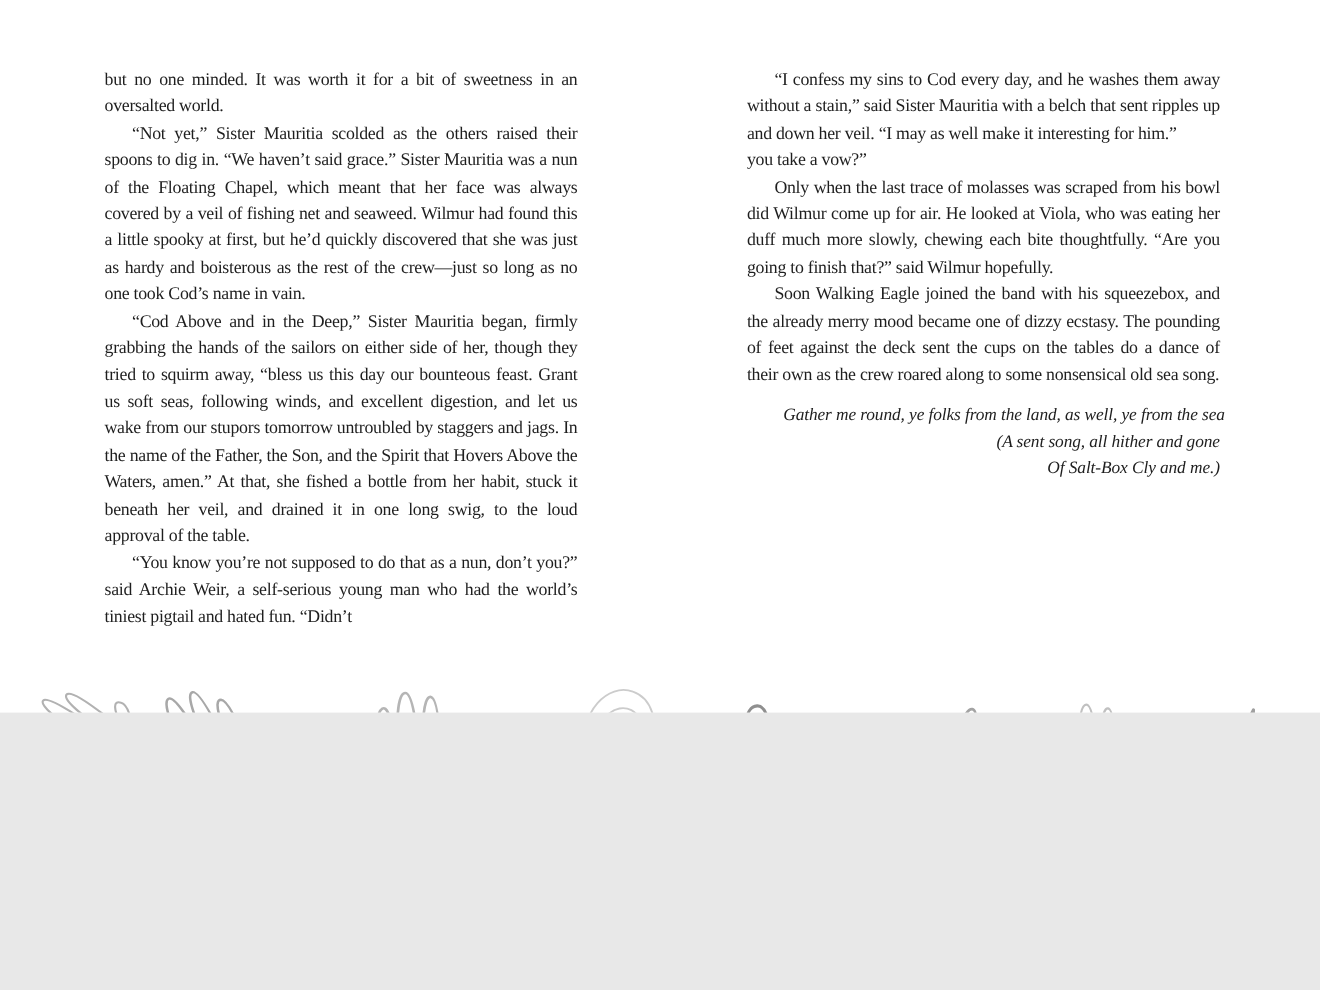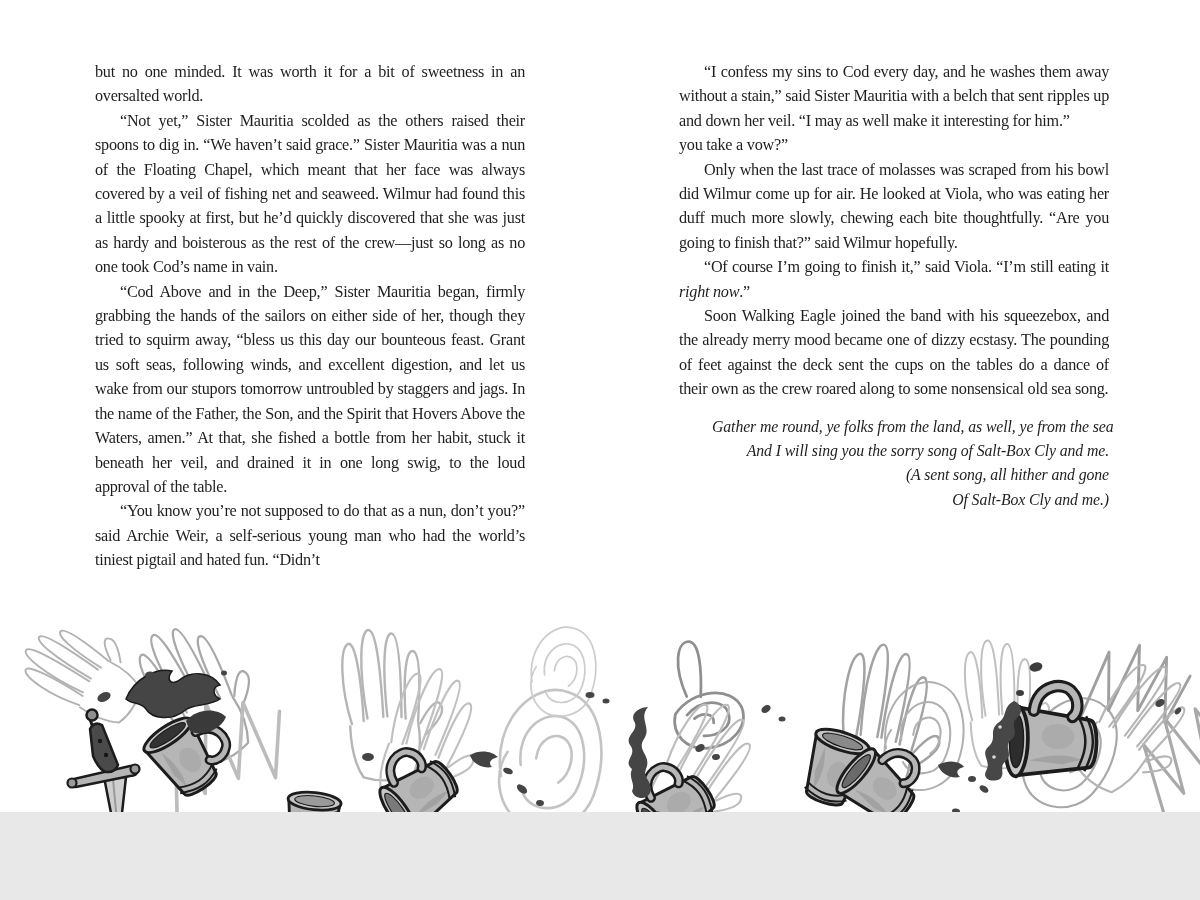--- a/index.html
+++ b/index.html
@@ -1,17 +1,17 @@
 <!DOCTYPE html>
 <html><head>
 <meta charset="utf-8">
 <style>
   html,body{margin:0;padding:0;background:#e8e8e8}
   .page{
-    position:relative;width:1200px;height:812px;margin:0 auto;
+    position:relative;width:1200px;height:648px;margin:0 auto;
     background:#ffffff;overflow:hidden;
     font-family:"Liberation Serif","DejaVu Serif",serif;color:#1e1e1e;
   }
   .col{
     position:absolute;top:60px;width:430px;
     text-align:justify;font-size:16.2px;line-height:24.4px;letter-spacing:-0.25px;
   }
   .col.left{left:95px}
   .col.right{left:679px}
   .para{margin:0;text-indent:0}
@@ -33,25 +33,23 @@
       <p class="para ind"><span>“Not yet,” Sister Mauritia scolded as the others raised their spoons to dig in. “We haven’t said grace.” Sister Mauritia was a nun of the Floating Chapel, which meant that her face was always covered by a veil of fishing net and seaweed. Wilmur had found this a little spooky at first, but he’d quickly discovered that she was just as hardy and boisterous as the rest of the crew—just so long as no one took Cod’s name in vain.</span></p>
       <p class="para ind"><span>“Cod Above and in the Deep,” Sister Mauritia began, firmly grabbing the hands of the sailors on either side of her, though they tried to squirm away, “bless us this day our bounteous feast. Grant us soft seas, following winds, and excellent digestion, and let us wake from our stupors tomorrow untroubled by staggers and jags. In the name of the Father, the Son, and the Spirit that Hovers Above the Waters, amen.” At that, she fished a bottle from her habit, stuck it beneath her veil, and drained it in one long swig, to the loud approval of the table.</span></p>
       <p class="para ind"><span>“You know you’re not supposed to do that as a nun, don’t you?” said Archie Weir, a self-serious young man who had the world’s tiniest pigtail and hated fun. “Didn’t</span></p>
     </div>
 
   <div class="col right">
 
   <p class="para ind"><span>“I confess my sins to Cod every day, and he washes them away without a stain,” said Sister Mauritia with a belch that sent ripples up and down her veil. “I may as well make it interesting for him.”</span></p>
       <p class="para"><span>you take a vow?”</span></p>
       <p class="para ind"><span>Only when the last trace of molasses was scraped from his bowl did Wilmur come up for air. He looked at Viola, who was eating her duff much more slowly, chewing each bite thoughtfully. “Are you going to finish that?” said Wilmur hopefully.</span></p>
-      <p class="para ind"><span>“Of course I’m going to finish it,” said Viola. “I’m still eating it </span><span class="it">right now</span><span>.”</span></p>
       <p class="para ind"><span>Soon Walking Eagle joined the band with his squeezebox, and the already merry mood became one of dizzy ecstasy. The pounding of feet against the deck sent the cups on the tables do a dance of their own as the crew roared along to some nonsensical old sea song.</span></p>
       <div class="verse">
         <div class="verse-line">Gather me round, ye folks from the land, as well, ye from the sea</div>
-        <div class="verse-line">And I will sing you the sorry song of Salt-Box Cly and me.</div>
         <div class="verse-line">(A sent song, all hither and gone</div>
         <div class="verse-line">Of Salt-Box Cly and me.)</div>
       </div>
     </div>
 
   <svg class="illustration" viewBox="0 0 1200 285" role="img" aria-label="Black-and-white drawing across the bottom of the spread: tankards tumble and spill dark drink over a ship's wooden deck, a dagger stands stuck upright in the planks, sketchy raised hands cheer in the background, and a shell necklace lies on the deck.">
     <defs>
       <g id="hand">
         <path d="M12,96 C4,56 8,20 16,16 C24,12 26,52 24,94"></path>
         <path d="M28,92 C24,40 30,4 38,4 C46,4 46,46 44,92"></path>

